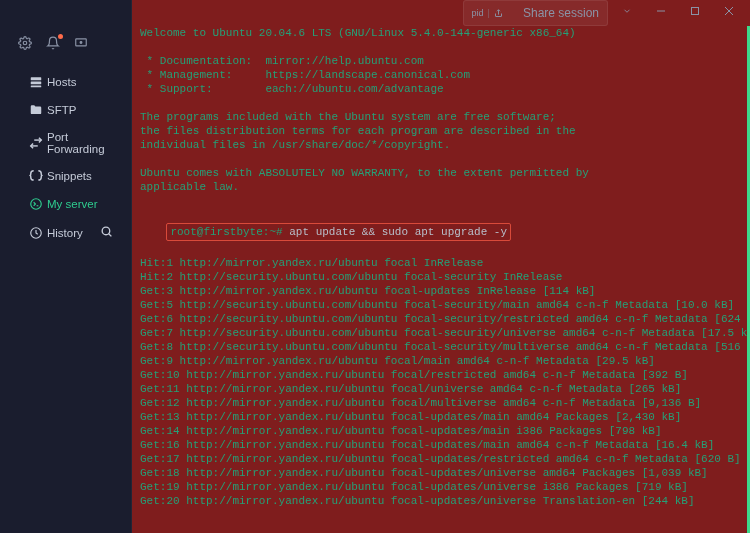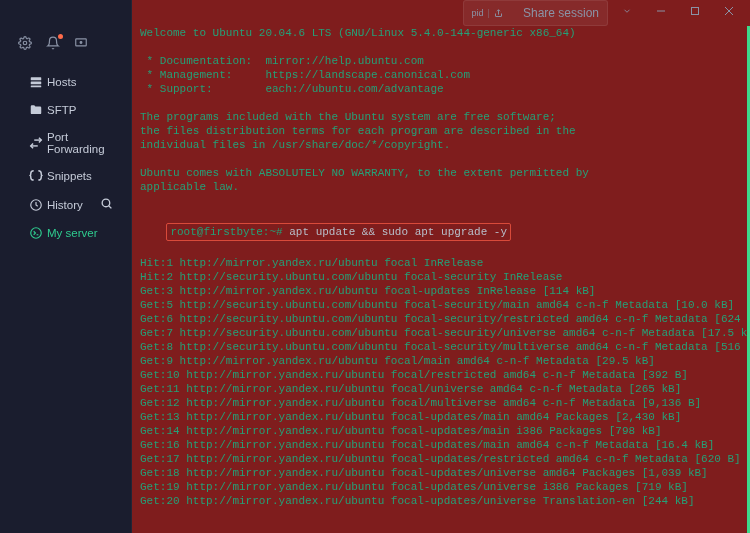--- a/index.html
+++ b/index.html
@@ -202,45 +202,45 @@
   <div class="nav-item">
     <span class="nav-icon">
       <svg width="14" height="14" viewBox="0 0 24 24" fill="none" stroke="currentColor" stroke-width="2.5">
           <path d="M8 3a5 5 0 00-5 5v1a3 3 0 01-1 2 3 3 0 011 2v1a5 5 0 005 5"></path>
           <path d="M16 3a5 5 0 015 5v1a3 3 0 001 2 3 3 0 00-1 2v1a5 5 0 01-5 5"></path>
         </svg>
     </span>
     <span>Snippets</span>
   </div>
 
+  <div class="nav-item active">
+    <span class="nav-icon">
+      <svg width="14" height="14" viewBox="0 0 24 24" fill="none" stroke="currentColor" stroke-width="2">
+          <circle cx="12" cy="12" r="9"></circle>
+          <polyline points="8 9 11 12 8 15"></polyline>
+          <line x1="13" y1="15" x2="16" y2="15"></line>
+        </svg>
+    </span>
+    <span>My server</span>
+  </div>
+
   <div class="nav-item">
     <span class="nav-icon">
       <svg width="14" height="14" viewBox="0 0 24 24" fill="none" stroke="currentColor" stroke-width="2">
           <circle cx="12" cy="12" r="9"></circle>
           <polyline points="12 7 12 12 15 14"></polyline>
         </svg>
     </span>
     <span>History</span>
     <span class="search-after">
       <svg width="13" height="13" viewBox="0 0 24 24" fill="none" stroke="currentColor" stroke-width="2.5">
           <circle cx="11" cy="11" r="7"></circle>
           <line x1="21" y1="21" x2="16" y2="16"></line>
         </svg>
     </span>
-  </div>
-
-  <div class="nav-item active">
-    <span class="nav-icon">
-      <svg width="14" height="14" viewBox="0 0 24 24" fill="none" stroke="currentColor" stroke-width="2">
-          <circle cx="12" cy="12" r="9"></circle>
-          <polyline points="8 9 11 12 8 15"></polyline>
-          <line x1="13" y1="15" x2="16" y2="15"></line>
-        </svg>
-    </span>
-    <span>My server</span>
   </div>
 </div>
 
 <div class="terminal">
   <div class="term-line">Welcome to Ubuntu 20.04.6 LTS (GNU/Linux 5.4.0-144-generic x86_64)</div>
   <div class="term-line">&nbsp;</div>
   <div id="doc-lines">
       <div class="term-line"> * Documentation:  mirror://help.ubuntu.com</div>
       <div class="term-line"> * Management:     https://landscape.canonical.com</div>
       <div class="term-line"> * Support:        each://ubuntu.com/advantage</div>

